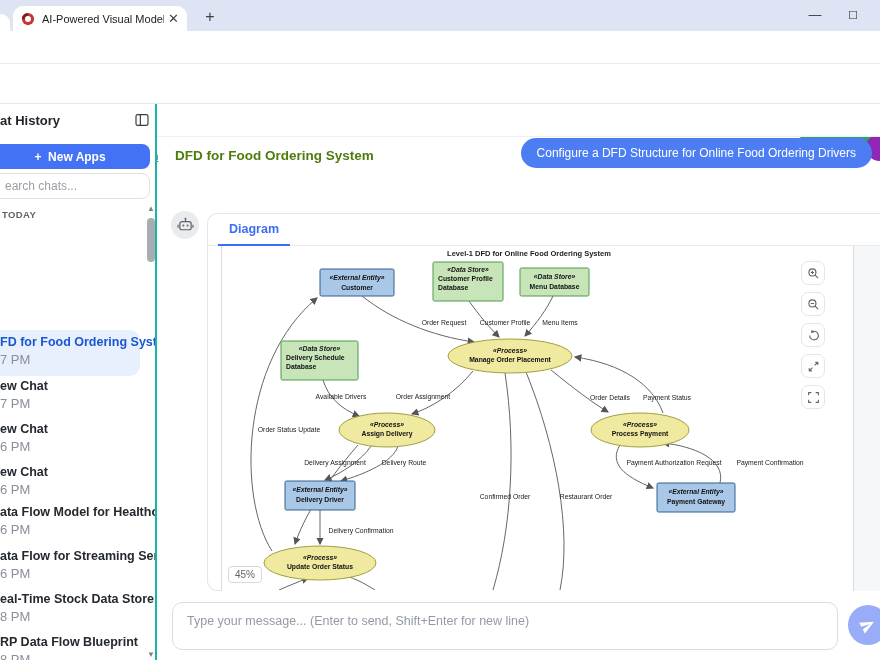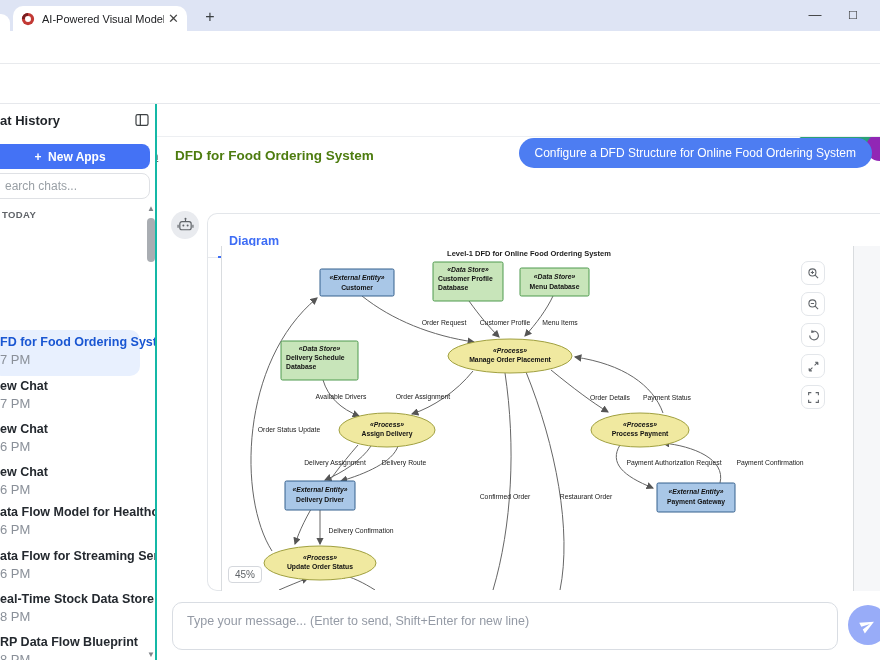--- a/index.html
+++ b/index.html
@@ -50,21 +50,21 @@
 
   
   #mainheader { left:157px; top:104px; width:723px; height:33px; background:#fff; border-bottom:1px solid #edeff2; }
   .main-title { left:18px; top:8px; font-size:13.5px; font-weight:bold; color:#4d7c0f;margin-top:36px; }
   .bubble { right:8px; top:138px; height:30px; line-height:30px; padding:0 16px; background:#4d7df2; border-radius:17px; color:#fff; font-size:12px; }
   .avatar-user { left:525px; top:139px; width:26px; height:26px; border-radius:50%; background:#4d7df2; }
   .avatar-bot { left:171px; top:211px; width:28px; height:28px; border-radius:50%; background:#e9ebef; display:flex; align-items:center; justify-content:center; }
 
   
   #card { left:207px; top:213px; width:673px; height:378px; background:#fff; border:1px solid #e3e6ea; border-right:none; border-radius:10px 0 0 10px; }
-  #tabsrow { left:0; top:12px; width:672px; height:32px; border-bottom:1px solid #e8eaed; }
+  #tabsrow { left:0; top:0; width:672px; height:32px; border-bottom:1px solid #e8eaed; }
   .dtab { position:absolute; top:0; height:32px; line-height:30px; padding:0 11px; font-size:12.5px; color:#57606a; cursor:pointer; }
   .dtab.active { color:#3e6df5; font-weight:bold; border-bottom:2px solid #3e6df5; }
   #viewport { left:13px; top:32px; width:633px; height:345px; background:#fff; border-left:1px solid #d9dcdf; border-right:1px solid #d9dcdf; }
   .scrolltrack { left:603px; top:32px; width:29px; height:345px; background:#f5f6f8; }
   .card-gutter { left:646px; top:32px; width:27px; height:345px; background:#f6f7f9; }
   .zctl { position:absolute; left:593px; width:24px; height:24px; background:#fff; border:1px solid #e3e6ea; border-radius:7px; display:flex; align-items:center; justify-content:center; cursor:pointer; color:#5f6368; }
   .zoombadge { left:20px; top:352px; padding:2px 6px; background:#fff; border:1px solid #d5d8dd; border-radius:4px; font-size:10px; color:#5f6368; }
 
   
   .composer { left:172px; top:602px; width:666px; height:48px; border:1px solid #d9dde3; border-radius:10px; resize:none; font-family:"Liberation Sans",sans-serif; font-size:12.5px; padding:11px 14px; color:#202124; }
@@ -207,21 +207,21 @@
 <div class="abs" id="mainheader">
   <div class="abs main-title">DFD for Food Ordering System</div>
 </div>
 
 <div class="abs avatar-user">
   <svg width="26" height="26" viewBox="0 0 26 26">
       <circle cx="13" cy="10" r="3.2" fill="none" stroke="#fff" stroke-width="1.6"></circle>
       <path d="M7.5,19.5a5.5,5.5 0 0,1 11,0" fill="none" stroke="#fff" stroke-width="1.6"></path>
     </svg>
 </div>
-<div class="abs bubble">Configure a DFD Structure for Online Food Ordering System</div>
+<div class="abs bubble">Configure a DFD Structure for Online Food Ordering Drivers</div>
 
 <div class="abs avatar-bot">
   <svg width="17" height="17" viewBox="0 0 24 24">
     <path d="M12,3v3" stroke="#5f6368" stroke-width="1.6"></path>
       <circle cx="12" cy="2.6" r="1.4" fill="#5f6368"></circle>
     <rect x="4" y="6.5" width="16" height="11.5" rx="3" stroke="#5f6368" stroke-width="1.7" fill="none"></rect>
     <circle cx="9" cy="12" r="1.4" fill="#5f6368"></circle>
       <circle cx="15" cy="12" r="1.4" fill="#5f6368"></circle>
     <path d="M1.5,11v4 M22.5,11v4" stroke="#5f6368" stroke-width="1.6"></path>
   </svg>

